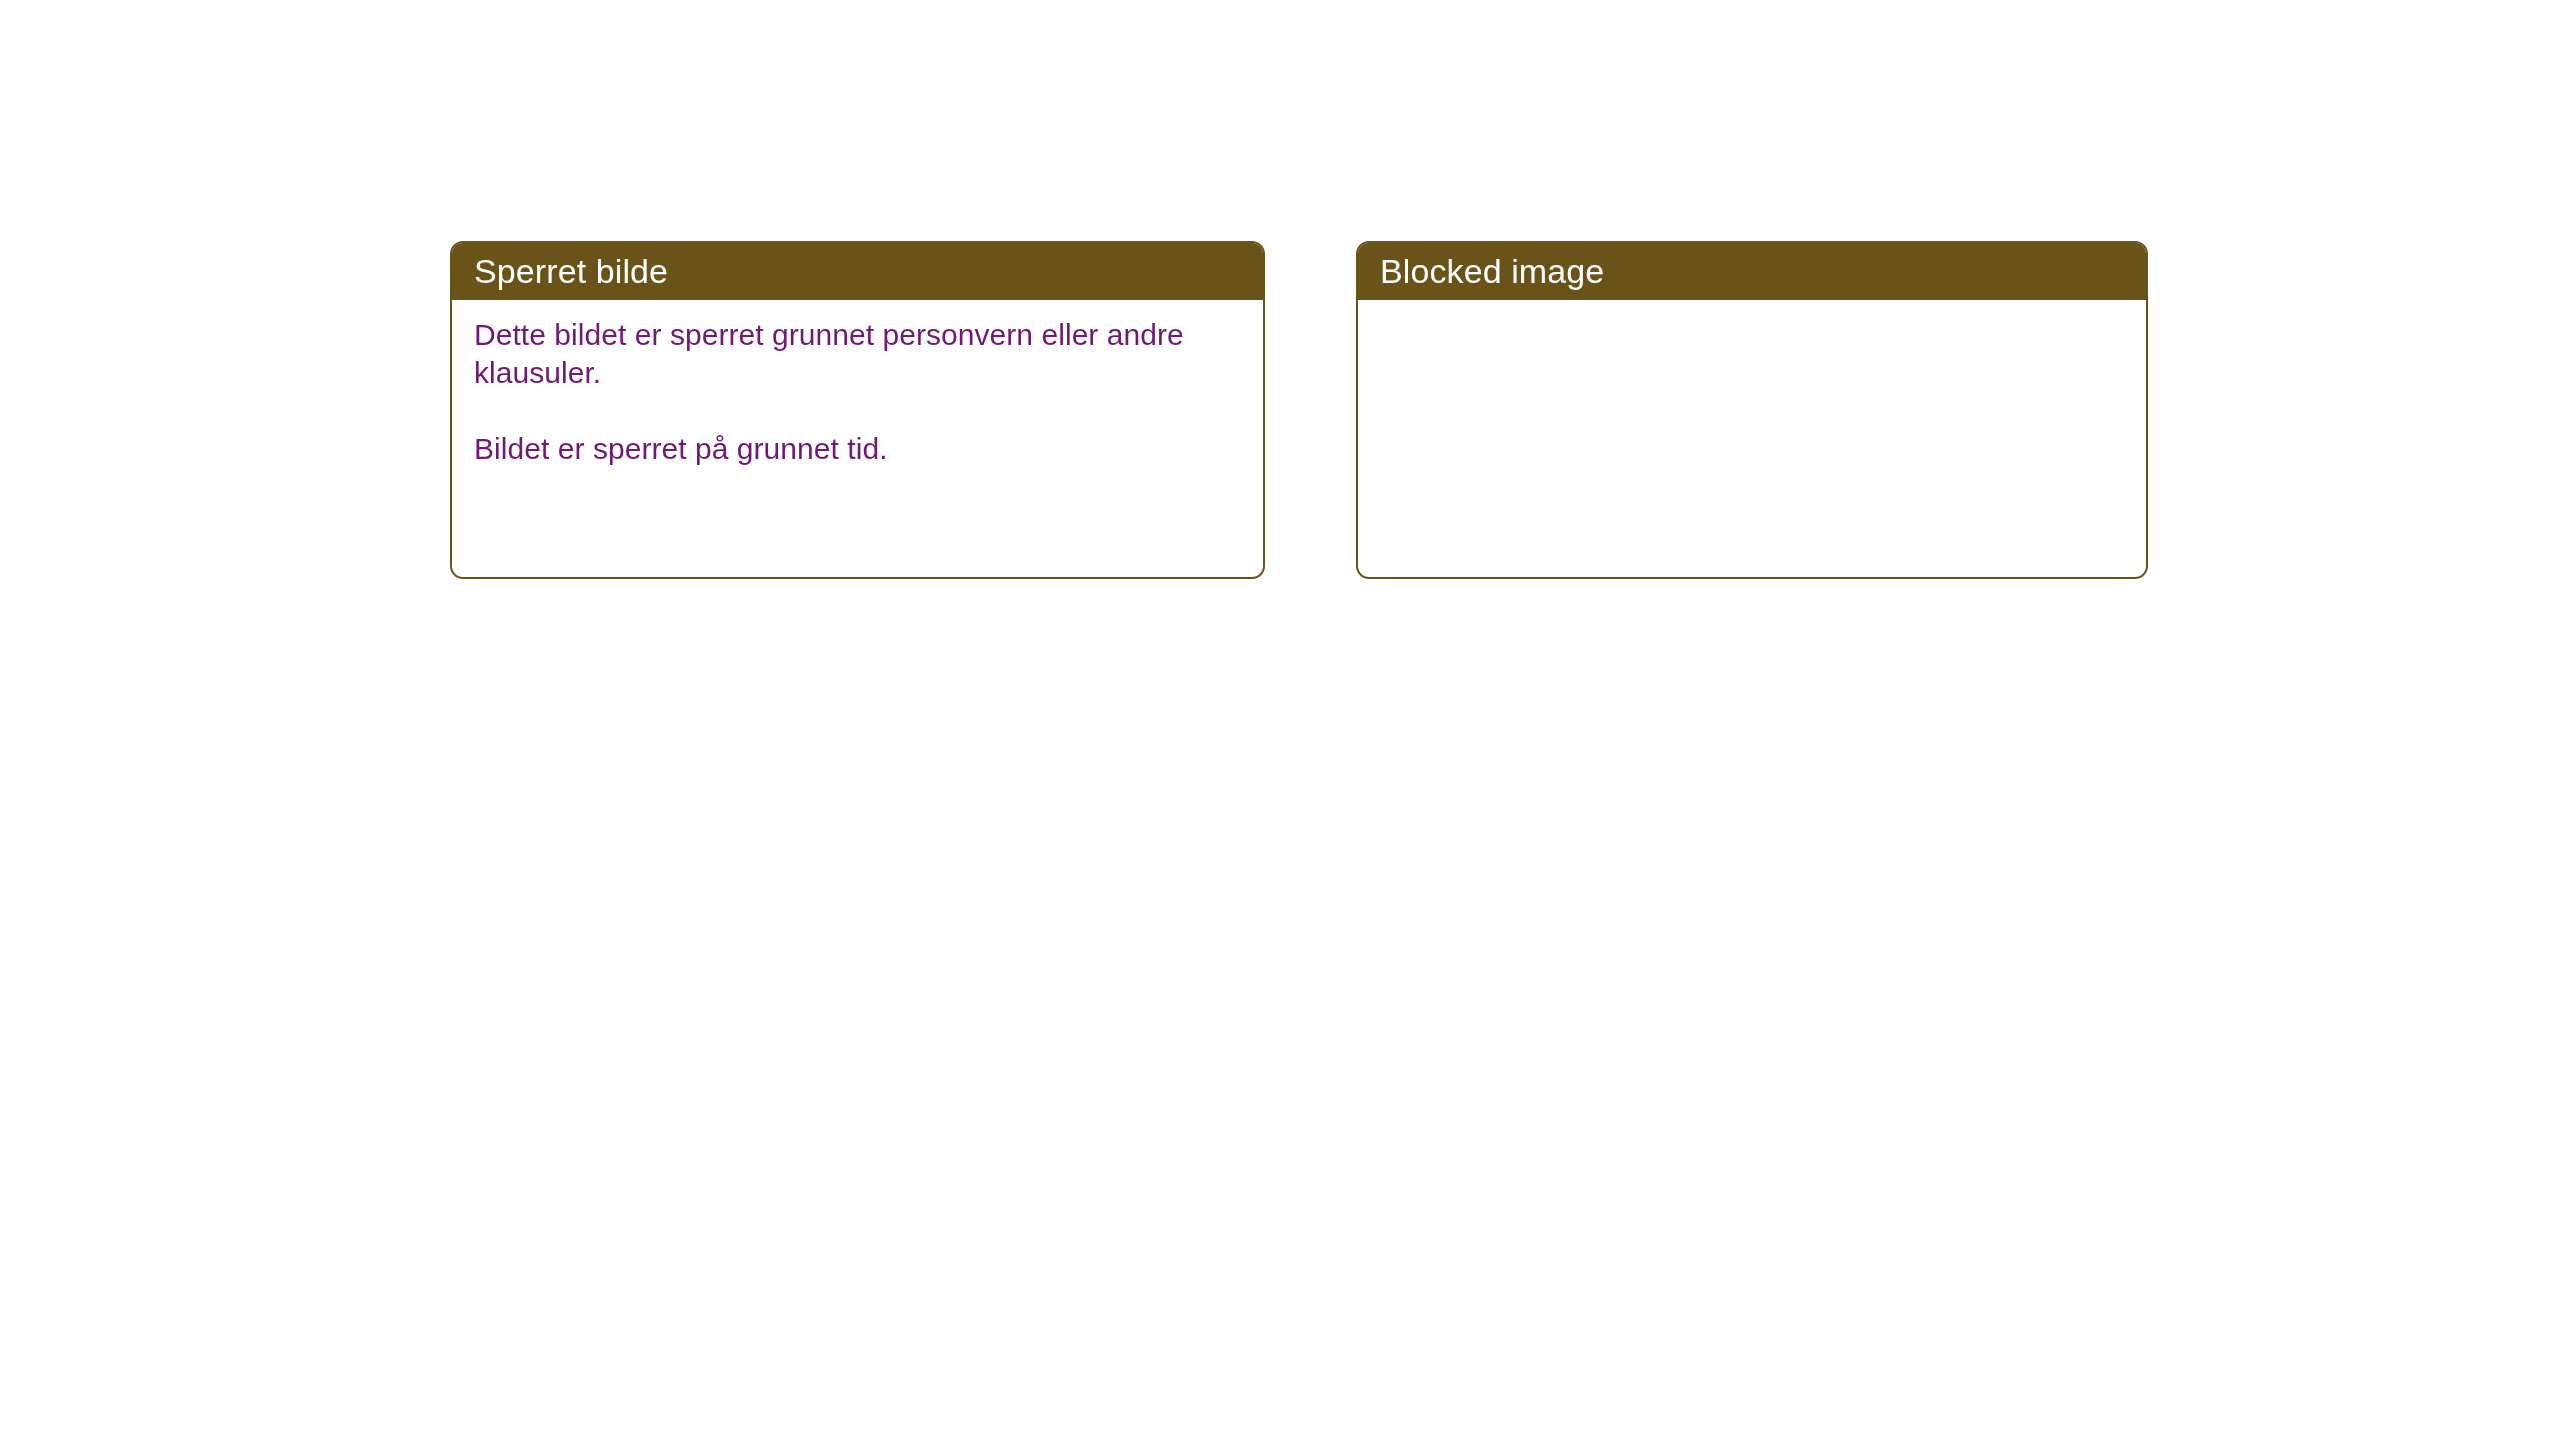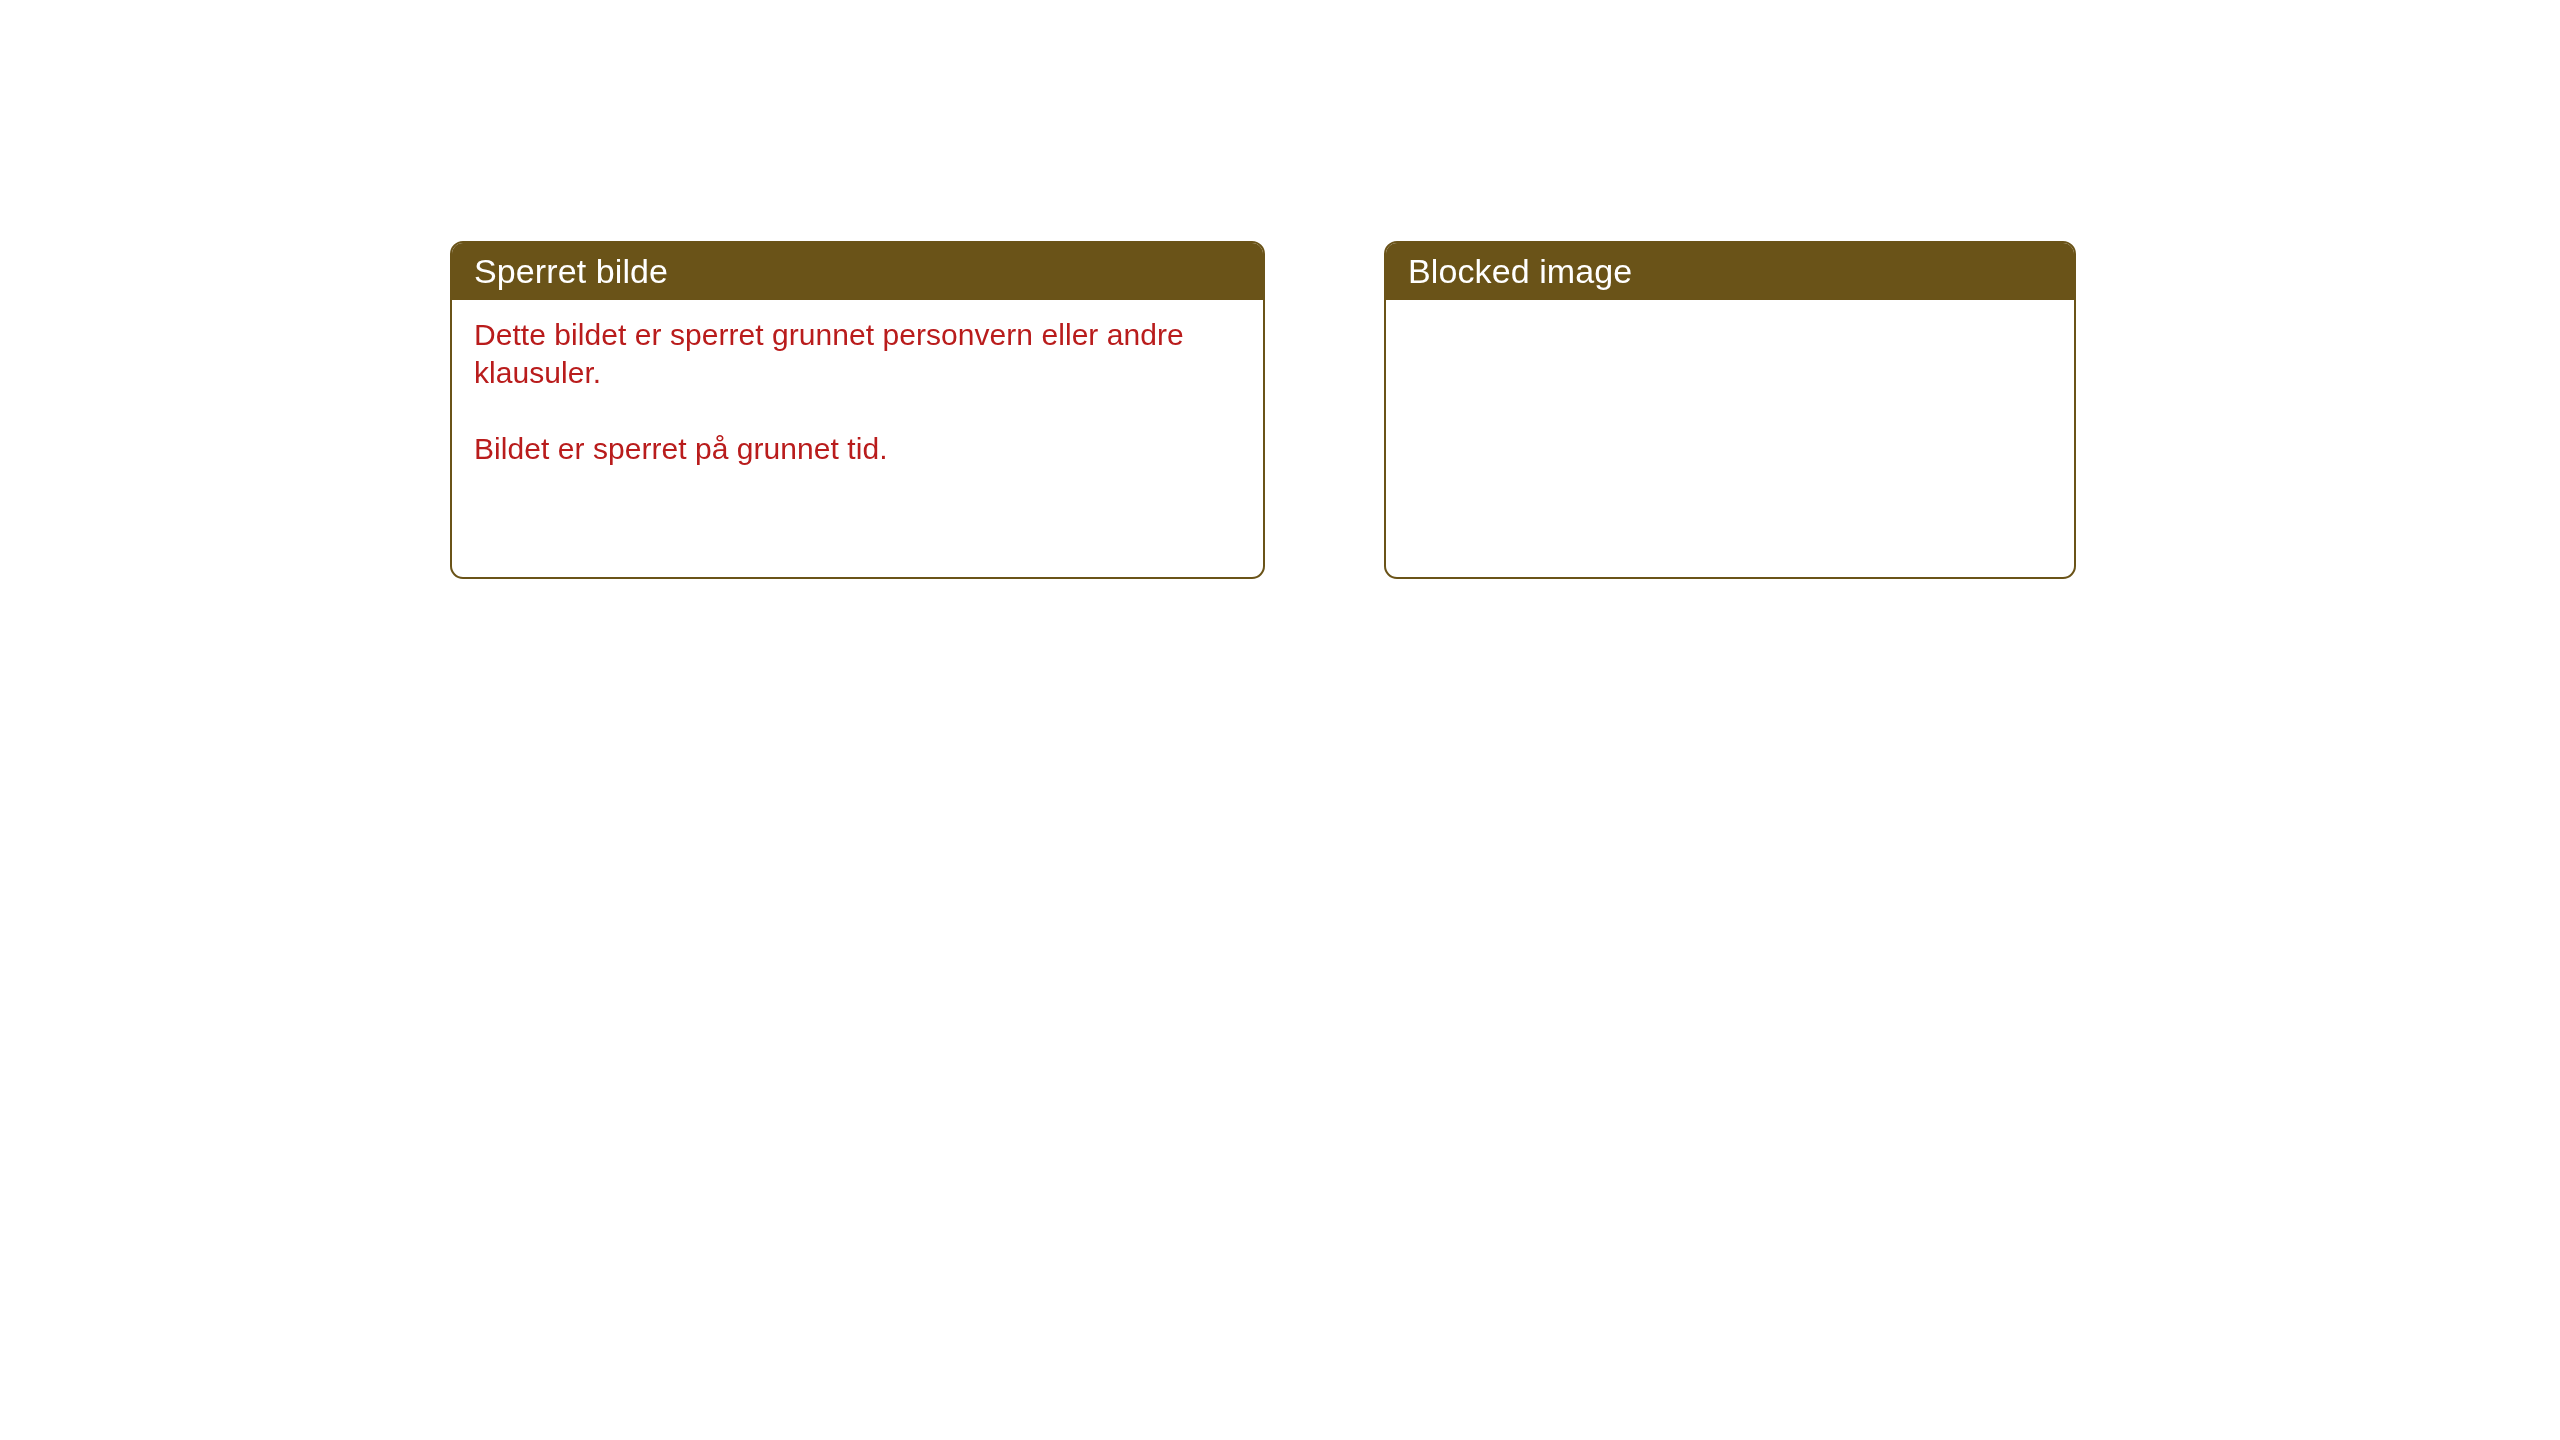--- a/index.html
+++ b/index.html
@@ -32,22 +32,22 @@
     overflow: hidden;
   }
 
   #panel-no {
     left: 450px;
     width: 815px;
     height: 338px;
   }
 
   #panel-en {
-    left: 1384px;
-    width: 692px;
+    left: 1356px;
+    width: 792px;
     height: 338px;
   }
 
   .panel-header {
     box-sizing: border-box;
     height: 59px;
     background: #6a5318;
     margin: -2px -2px 0 -2px;
     border-top-left-radius: 12px;
     border-top-right-radius: 12px;
@@ -64,21 +64,21 @@
     letter-spacing: 0.1px;
     white-space: nowrap;
   }
 
   .panel-body {
     padding: 16px 22px 0 22px;
   }
 
   .panel-paragraph {
     margin: 0;
-    color: #b91c1c;
+    color: #701a75;
     font-size: 30px;
     font-weight: 400;
     line-height: 38px;
     letter-spacing: 0.05px;
   }
 
   .paragraph-gap {
     height: 38px;
   }
 </style>

